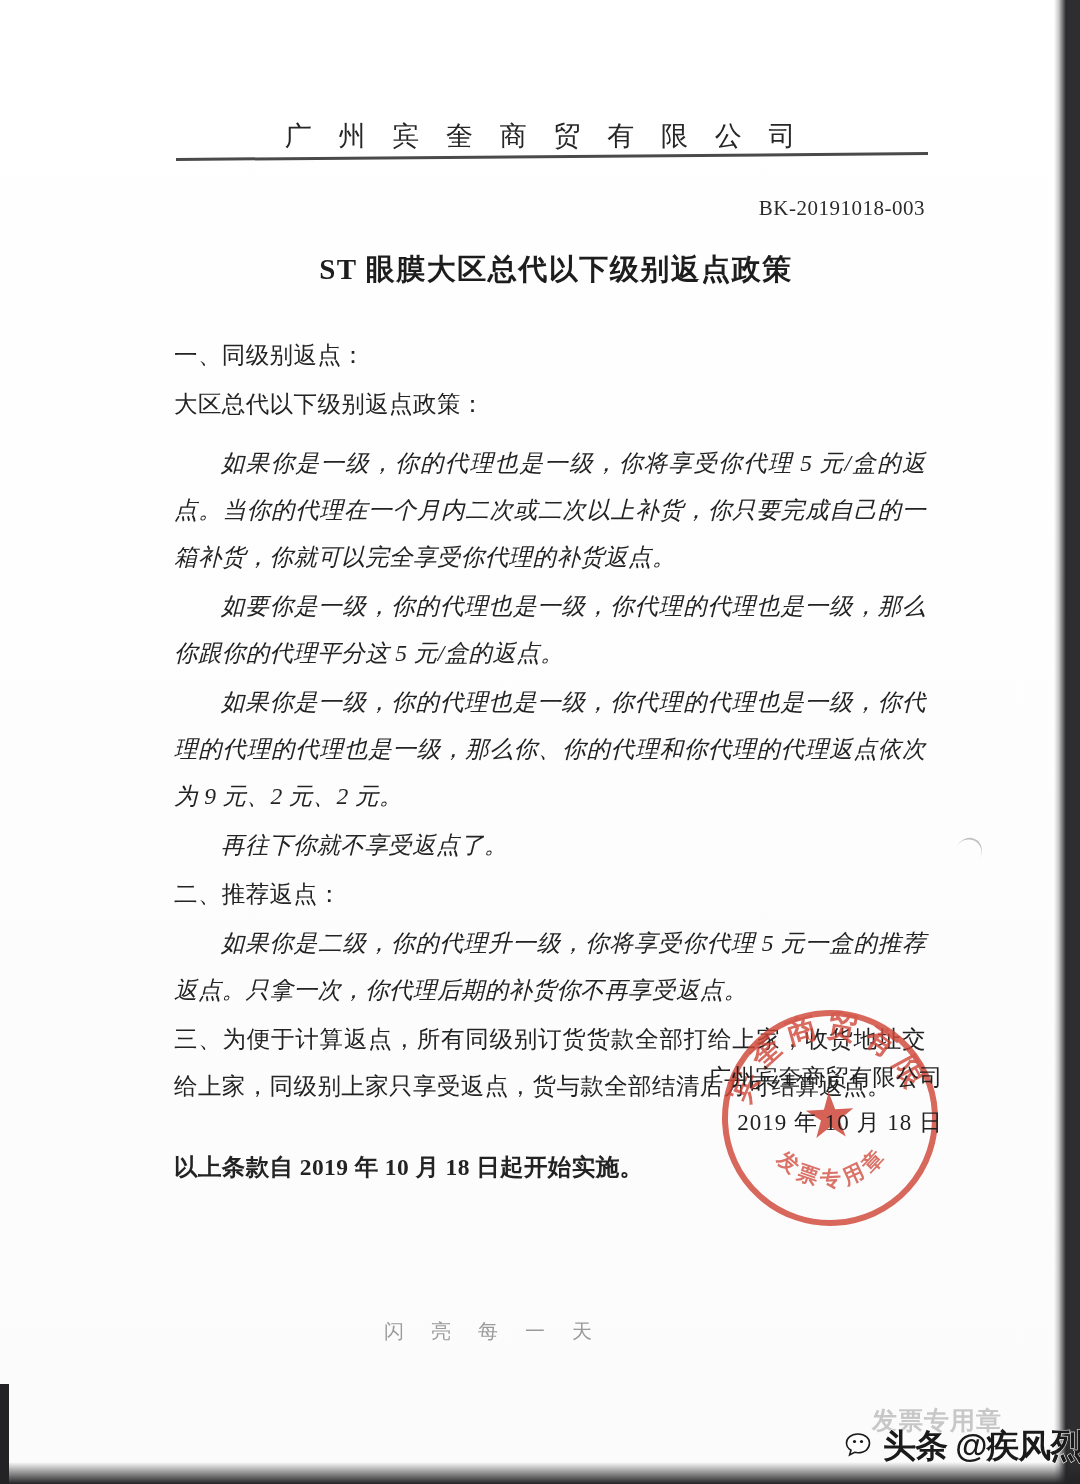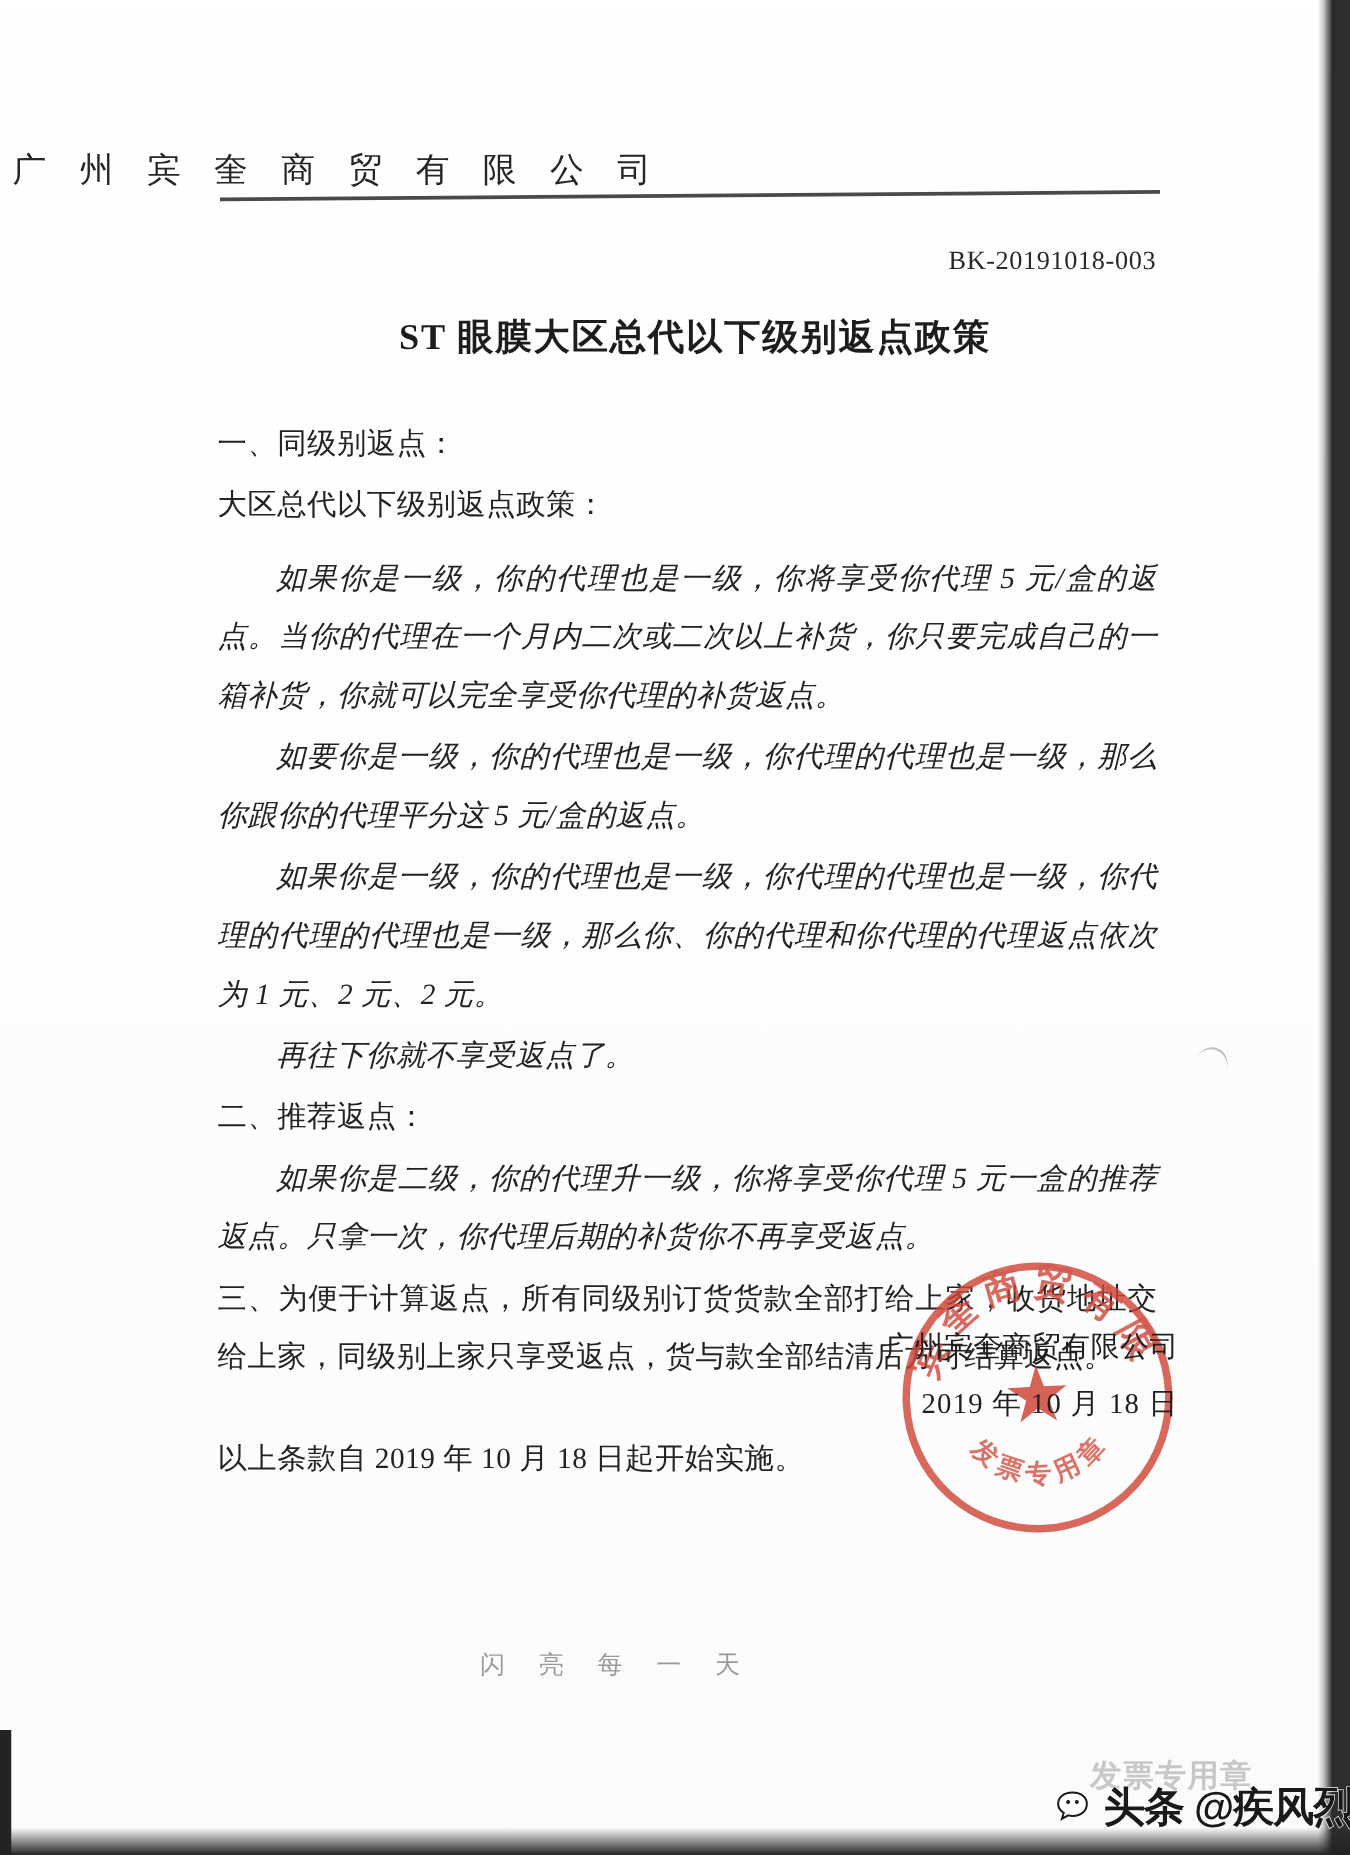--- a/index.html
+++ b/index.html
@@ -63,20 +63,21 @@
     background: linear-gradient(to bottom, #ffffff 0%, #fdfdfd 55%, #fbfbfb 100%);
     z-index: 0;
   }
 
   
   .letterhead {
     position: absolute;
     left: 0;
     top: 118px;
     width: 1080px;
+    text-align: center;
     z-index: 2;
   }
   .company-name {
     display: inline-block;
     font-size: 27px;
     letter-spacing: 10px;
     color: #262626;
     font-family: "Liberation Serif", "DejaVu Serif", serif;
     text-indent: 10px;
   }
@@ -131,21 +132,21 @@
     line-height: 47px;
     color: #232323;
     letter-spacing: 0.4px;
     margin: 0 0 2px 0;
     text-align: justify;
     text-justify: inter-character;
   }
   .para.lead     { margin-bottom: 12px; }
   .para.section  { margin-bottom: 2px; }
   .para.indent   { text-indent: 2em; font-style: italic; }
-  .para.spaced   { margin-top: 34px; }
+  .para.spaced   { margin-top: 34px; font-weight: bold; }
 
   
   .sign-block {
     position: absolute;
     left: 708px;
     top: 1062px;
     width: 240px;
     z-index: 4;
     text-align: left;
   }
@@ -255,21 +256,21 @@
 
   <div class="doc-title">ST 眼膜大区总代以下级别返点政策</div>
 
   <div class="body-area">
 
     <p class="para section">一、同级别返点：</p>
 
     <p class="para lead">大区总代以下级别返点政策：</p>
     <p class="para indent">如果你是一级，你的代理也是一级，你将享受你代理 5 元/盒的返点。当你的代理在一个月内二次或二次以上补货，你只要完成自己的一箱补货，你就可以完全享受你代理的补货返点。</p>
     <p class="para indent">如要你是一级，你的代理也是一级，你代理的代理也是一级，那么你跟你的代理平分这 5 元/盒的返点。</p>
-    <p class="para indent">如果你是一级，你的代理也是一级，你代理的代理也是一级，你代理的代理的代理也是一级，那么你、你的代理和你代理的代理返点依次为 1 元、2 元、2 元。</p>
+    <p class="para indent">如果你是一级，你的代理也是一级，你代理的代理也是一级，你代理的代理的代理也是一级，那么你、你的代理和你代理的代理返点依次为 9 元、2 元、2 元。</p>
     <p class="para indent">再往下你就不享受返点了。</p>
 
     <p class="para section">二、推荐返点：</p>
     <p class="para indent">如果你是二级，你的代理升一级，你将享受你代理 5 元一盒的推荐返点。只拿一次，你代理后期的补货你不再享受返点。</p>
 
     <p class="para">三、为便于计算返点，所有同级别订货货款全部打给上家，收货地址交给上家，同级别上家只享受返点，货与款全部结清后方可结算返点。</p>
 
     <p class="para spaced">以上条款自 2019 年 10 月 18 日起开始实施。</p>
   </div>
 

